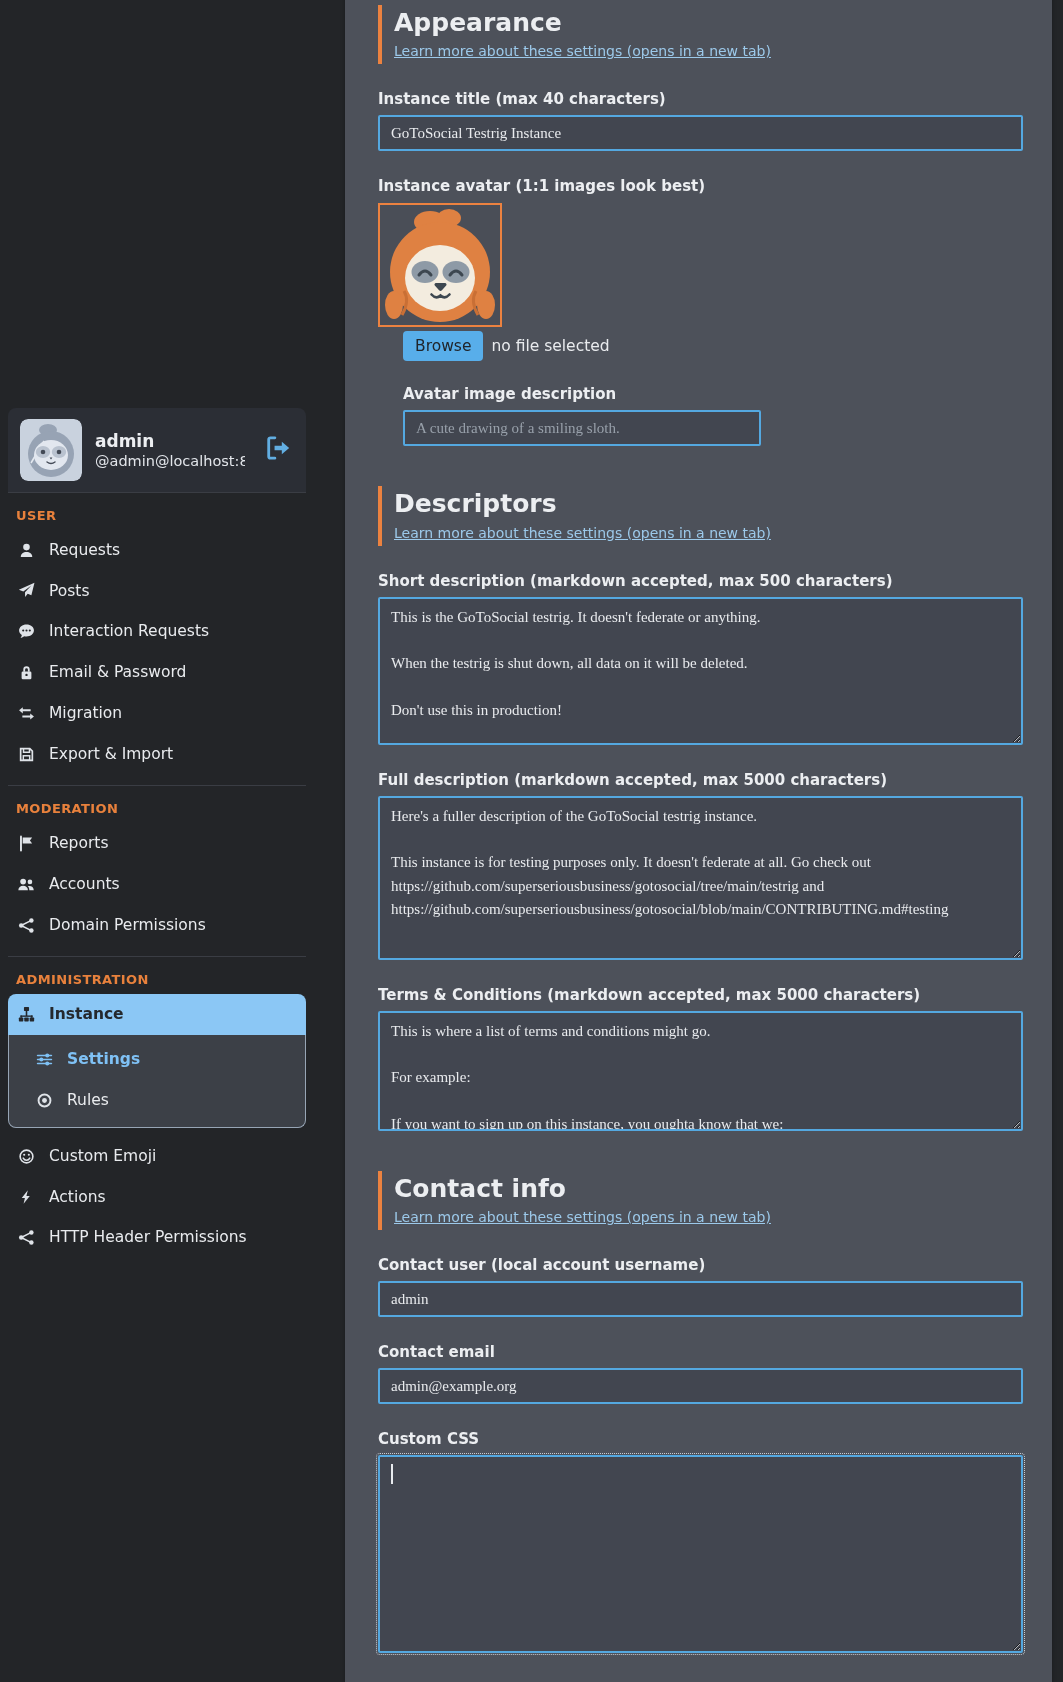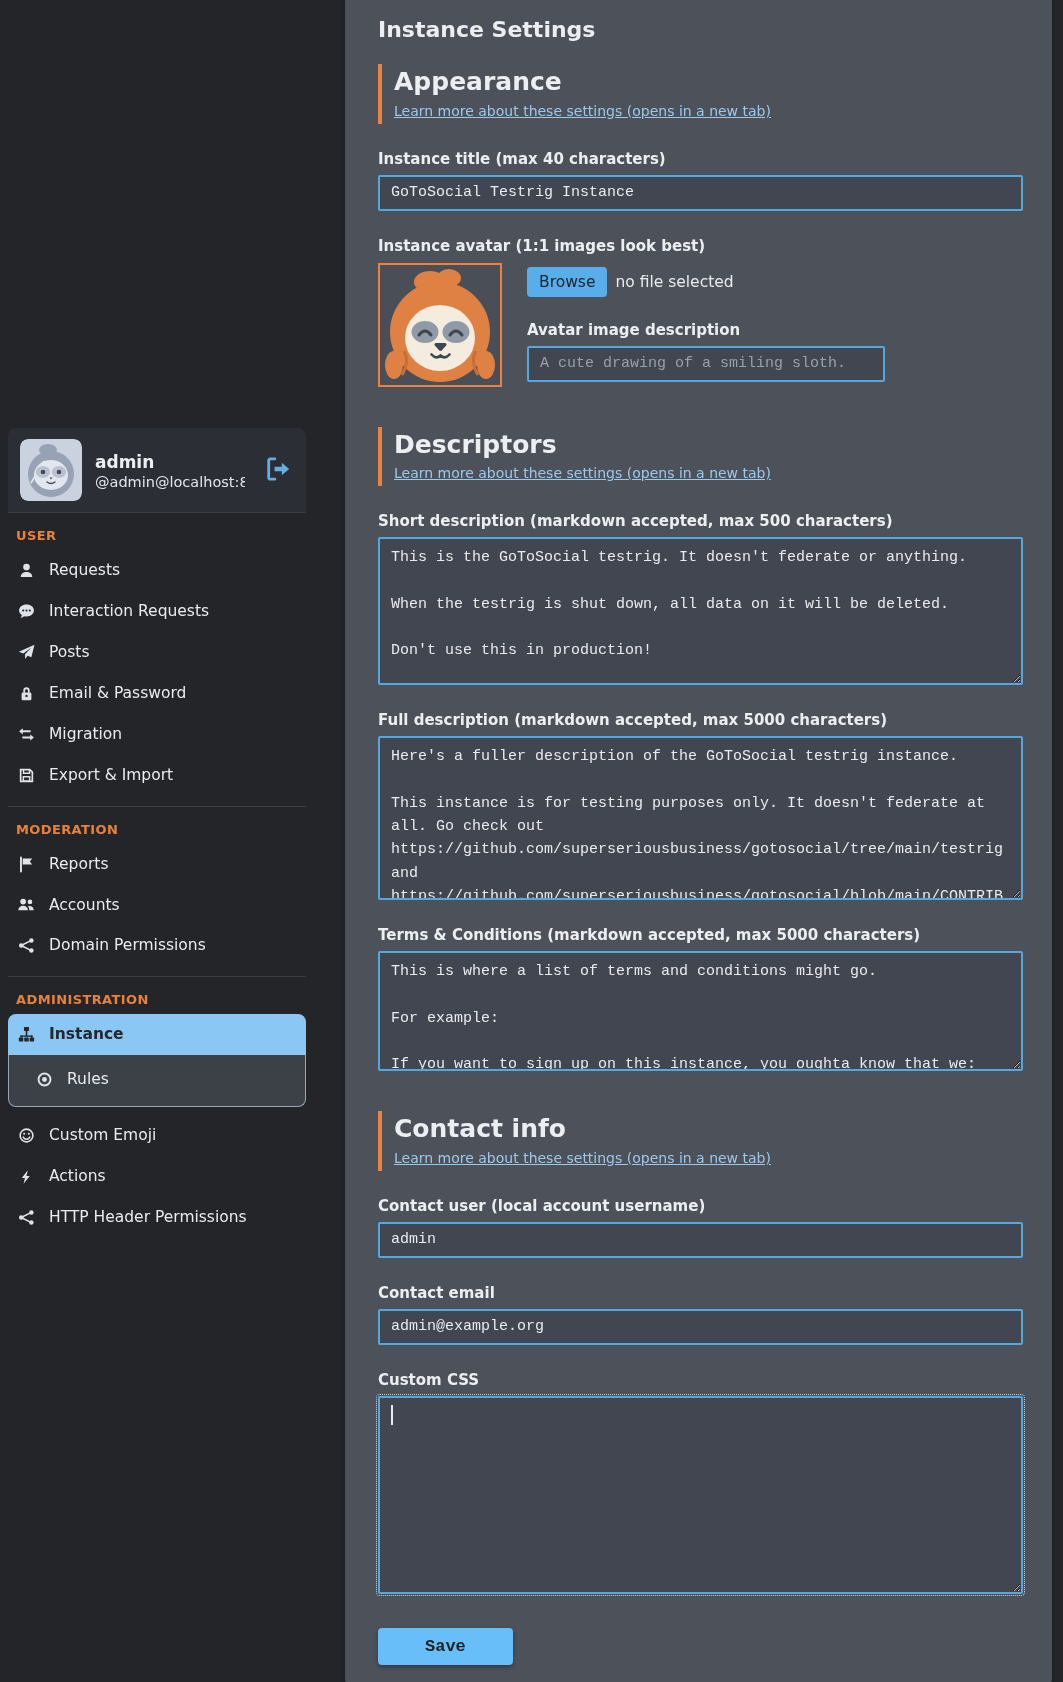--- a/index.html
+++ b/index.html
@@ -56,34 +56,34 @@
   h1 { font-size:22px; font-weight:bold; margin-bottom:22px; }
   .section-header { border-left:4px solid #ec8240; padding:2px 0 4px 12px; margin-top:40px; }
   .section-header.first { margin-top:0; }
   .section-header h2 { font-size:25px; font-weight:bold; line-height:1.3; }
   .section-header a { color:#9cc9ea; font-size:14px; text-decoration:underline; display:inline-block; margin-top:4px; }
   .form-field { margin-top:26px; }
   .form-field label { display:block; font-weight:bold; font-size:15px; margin-bottom:7px; }
   .text-input, .text-area {
     width:100%; background:#424650; border:2px solid #54a8e0; border-radius:2px;
     color:#e9ebee; font-size:15px; padding:7px 11px;
-    font-family:Liberation Mono, monospace;
+    font-family:Liberation Serif, serif;
   }
   .text-input { height:36px; }
   .text-input::placeholder, .text-area::placeholder { color:#98a0aa; opacity:1; }
   .text-area { line-height:1.55; resize:both; display:block; }
   .ta-short { height:148px; }
   .ta-full { height:164px; }
   .ta-terms { height:120px; }
   .ta-css { height:198px; font-family:"DejaVu Sans Mono","Liberation Mono",monospace;
             outline:1px dotted #c8cdd4; outline-offset:1px; }
   .css-wrap { position:relative; }
   .caret { position:absolute; left:13px; top:9px; width:2px; height:20px; background:#e8ebef; }
 
-  .avatar-row { display:flex; margin-top:8px; }
+  .avatar-row { display:flex; margin-top:8px;flex-direction:column; }
   .instance-avatar { width:124px; height:124px; border:2px solid #ec8240; flex-shrink:0; }
   .instance-avatar svg { display:block; }
   .avatar-col { margin-left:25px; padding-top:4px; }
   .browse-row { display:flex; align-items:center; gap:8px; }
   .btn-browse {
     background:#58aeea; color:#20252b; border:none; border-radius:4px;
     font-size:15.5px; padding:6px 12px; cursor:pointer;
     font-family:"DejaVu Sans","Liberation Sans",sans-serif;
   }
   .no-file { font-size:15.5px; color:#e9ebee; }
@@ -142,36 +142,36 @@
             <circle cx="8" cy="4.8" r="3.1"></circle>
             <path d="M2.6 14.2c0-3 2.4-4.7 5.4-4.7s5.4 1.7 5.4 4.7z"></path>
           </svg>
       </span>
       <span>Requests</span>
     </div>
 
     <div class="nav-item">
       <span class="nicon">
         <svg width="17" height="17" viewBox="0 0 16 16" fill="currentColor">
+            <path d="M15.5.8.8 7.2l4.2 1.7 7.6-5.6-6 6.3.1 4.6 2.4-3.1 3.5 1.4z"></path>
+          </svg>
+      </span>
+      <span>Posts</span>
+    </div>
+
+    <div class="nav-item">
+      <span class="nicon">
+        <svg width="17" height="17" viewBox="0 0 16 16" fill="currentColor">
             <path d="M8 1.3C4.1 1.3 1 3.8 1 6.9c0 1.8 1 3.4 2.6 4.4-.1.8-.5 1.9-1.3 2.6 1.4-.1 2.7-.8 3.5-1.5.7.2 1.4.3 2.2.3 3.9 0 7-2.5 7-5.8S11.9 1.3 8 1.3z"></path>
             <circle cx="4.9" cy="7" r="1" fill="#232528"></circle>
             <circle cx="8" cy="7" r="1" fill="#232528"></circle>
             <circle cx="11.1" cy="7" r="1" fill="#232528"></circle>
           </svg>
       </span>
       <span>Interaction Requests</span>
-    </div>
-
-    <div class="nav-item">
-      <span class="nicon">
-        <svg width="17" height="17" viewBox="0 0 16 16" fill="currentColor">
-            <path d="M15.5.8.8 7.2l4.2 1.7 7.6-5.6-6 6.3.1 4.6 2.4-3.1 3.5 1.4z"></path>
-          </svg>
-      </span>
-      <span>Posts</span>
     </div>
 
     <div class="nav-item">
       <span class="nicon">
         <svg width="17" height="17" viewBox="0 0 16 16" fill="currentColor">
             <path d="M5 7.3V5.2a3 3 0 0 1 6 0v2.1H9.3V5.2a1.3 1.3 0 0 0-2.6 0v2.1z"></path>
             <rect x="3.4" y="7" width="9.2" height="7.3" rx="1.2"></rect>
             <circle cx="8" cy="10.3" r="1.1" fill="#232528"></circle>
           </svg>
       </span>
@@ -250,20 +250,31 @@
             <rect x="7.25" y="4.4" width="1.5" height="5"></rect>
             <rect x="2.3" y="8.9" width="11.4" height="1.3"></rect>
             <rect x="2.3" y="8.9" width="1.4" height="2.2"></rect>
             <rect x="12.3" y="8.9" width="1.4" height="2.2"></rect>
           </svg>
       </span>
       <span>Instance</span>
     </div>
 
     <div class="submenu">
+      <div class="nav-item current">
+        <span class="nicon">
+          <svg width="17" height="17" viewBox="0 0 16 16" fill="currentColor">
+              <path d="M1.5 4.2h13M1.5 8h13M1.5 11.8h13" stroke="currentColor" stroke-width="1.5" stroke-linecap="round"></path>
+              <circle cx="10.6" cy="4.2" r="1.9"></circle>
+              <circle cx="5" cy="8" r="1.9"></circle>
+              <circle cx="10.6" cy="11.8" r="1.9"></circle>
+            </svg>
+        </span>
+        <span>Settings</span>
+      </div>
       <div class="nav-item">
         <span class="nicon">
           <svg width="17" height="17" viewBox="0 0 16 16" fill="currentColor">
               <circle cx="8" cy="8" r="5.6" fill="none" stroke="currentColor" stroke-width="1.8"></circle>
               <circle cx="8" cy="8" r="2.3"></circle>
             </svg>
         </span>
         <span>Rules</span>
       </div>
     </div>

